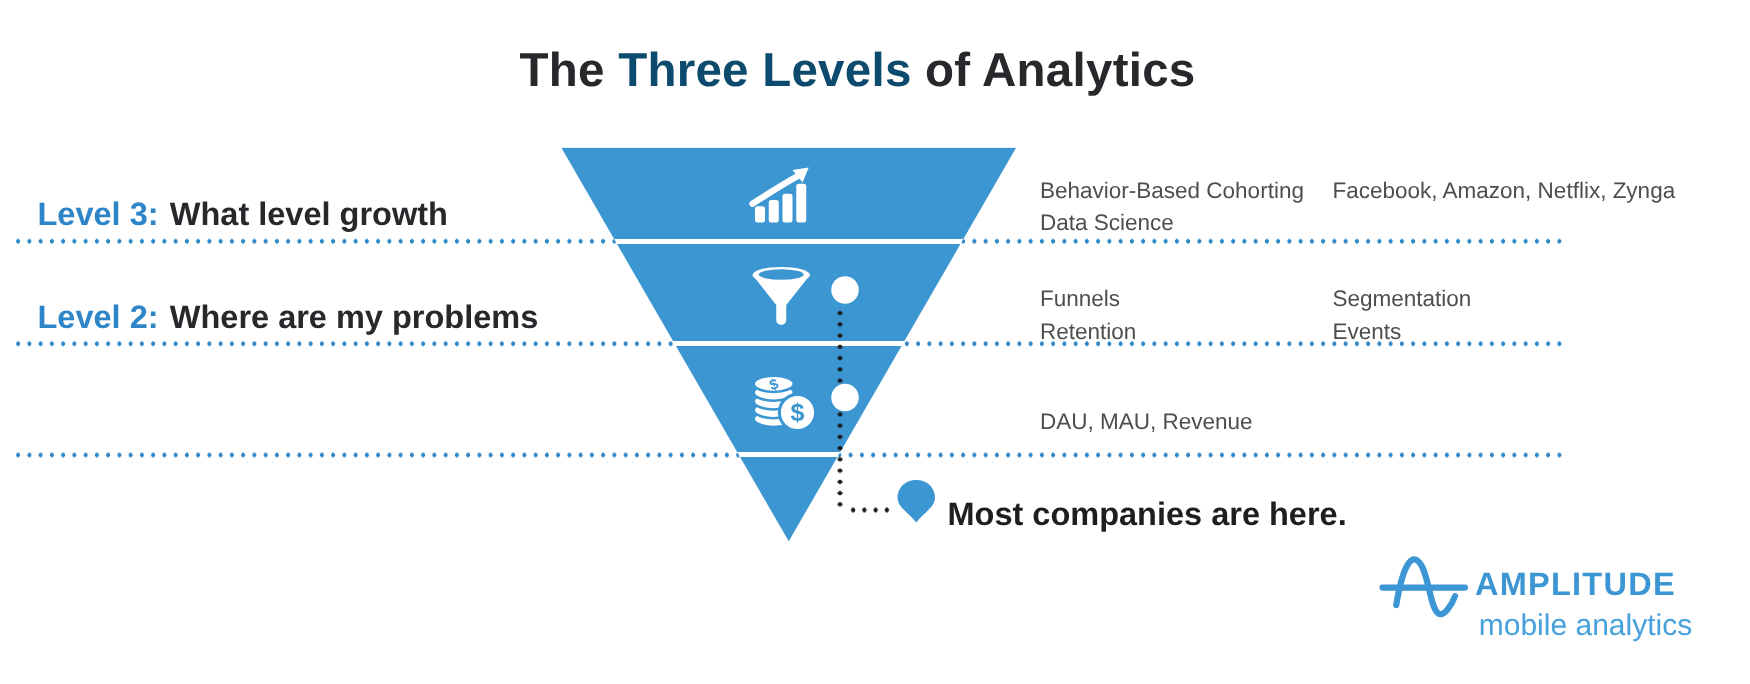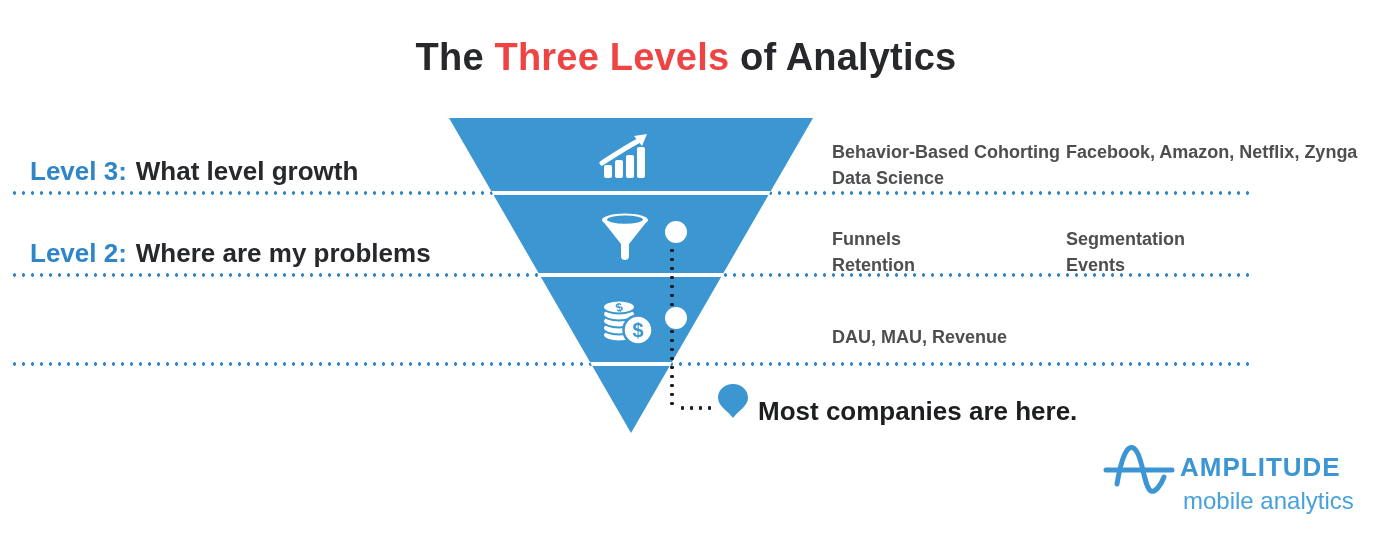--- a/index.html
+++ b/index.html
@@ -6,21 +6,21 @@
   html,body { background:#fff; }
   .stage {
     position:relative; width:1400px; height:547px; background:#ffffff;
     font-family:"Liberation Sans", sans-serif; overflow:hidden;
   }
   .abs { position:absolute; }
   .title {
     top:36px; left:0; width:1372px; text-align:center;
     font-size:38px; font-weight:700; color:#27282b; letter-spacing:0.2px;
   }
-  .title .hl { color:#ef4444;margin-top:28px; }
+  .title .hl { color:#0c4a6e;margin-top:28px; }
   .dotline {
     height:4px; background-image:radial-gradient(circle, #2d87c9 1.6px, transparent 1.9px);
     background-size:9px 4px; background-repeat:repeat-x;
   }
   .level-label { font-size:26px; font-weight:700; color:#27282b; white-space:nowrap; }
   .level-label .lv { color:#2e86c9; margin-right:9px; }
   .funnel {
     left:449px; top:118px; width:364px; height:315px;
     clip-path:polygon(0 0, 100% 0, 50% 100%);
     background:linear-gradient(to bottom,
@@ -31,21 +31,21 @@
   }
   .white-dot { width:22px; height:22px; border-radius:50%; background:#ffffff; }
   .vdots {
     width:4px; background-image:radial-gradient(circle, #1c1c1e 1.7px, transparent 2px);
     background-size:4px 9px; background-repeat:repeat-y;
   }
   .hdots {
     height:4px; background-image:radial-gradient(circle, #1c1c1e 1.7px, transparent 2px);
     background-size:9px 4px; background-repeat:repeat-x;
   }
-  .info { font-size:18px; line-height:26px; color:#4d4e50; white-space:nowrap;font-weight:bold; }
+  .info { font-size:18px; line-height:26px; color:#4d4e50; white-space:nowrap; }
   .annotation { font-size:26px; font-weight:700; color:#1d1e20; white-space:nowrap; }
   .logo-word { font-size:26px; line-height:30px; font-weight:700; letter-spacing:1px; color:#3c96d4; white-space:nowrap; }
   .logo-tag  { font-size:24px; line-height:28px; font-weight:400; color:#47a1dd; white-space:nowrap; }
 </style>
 </head>
 <body>
 
 <div class="stage">
 
   <div class="abs title">

